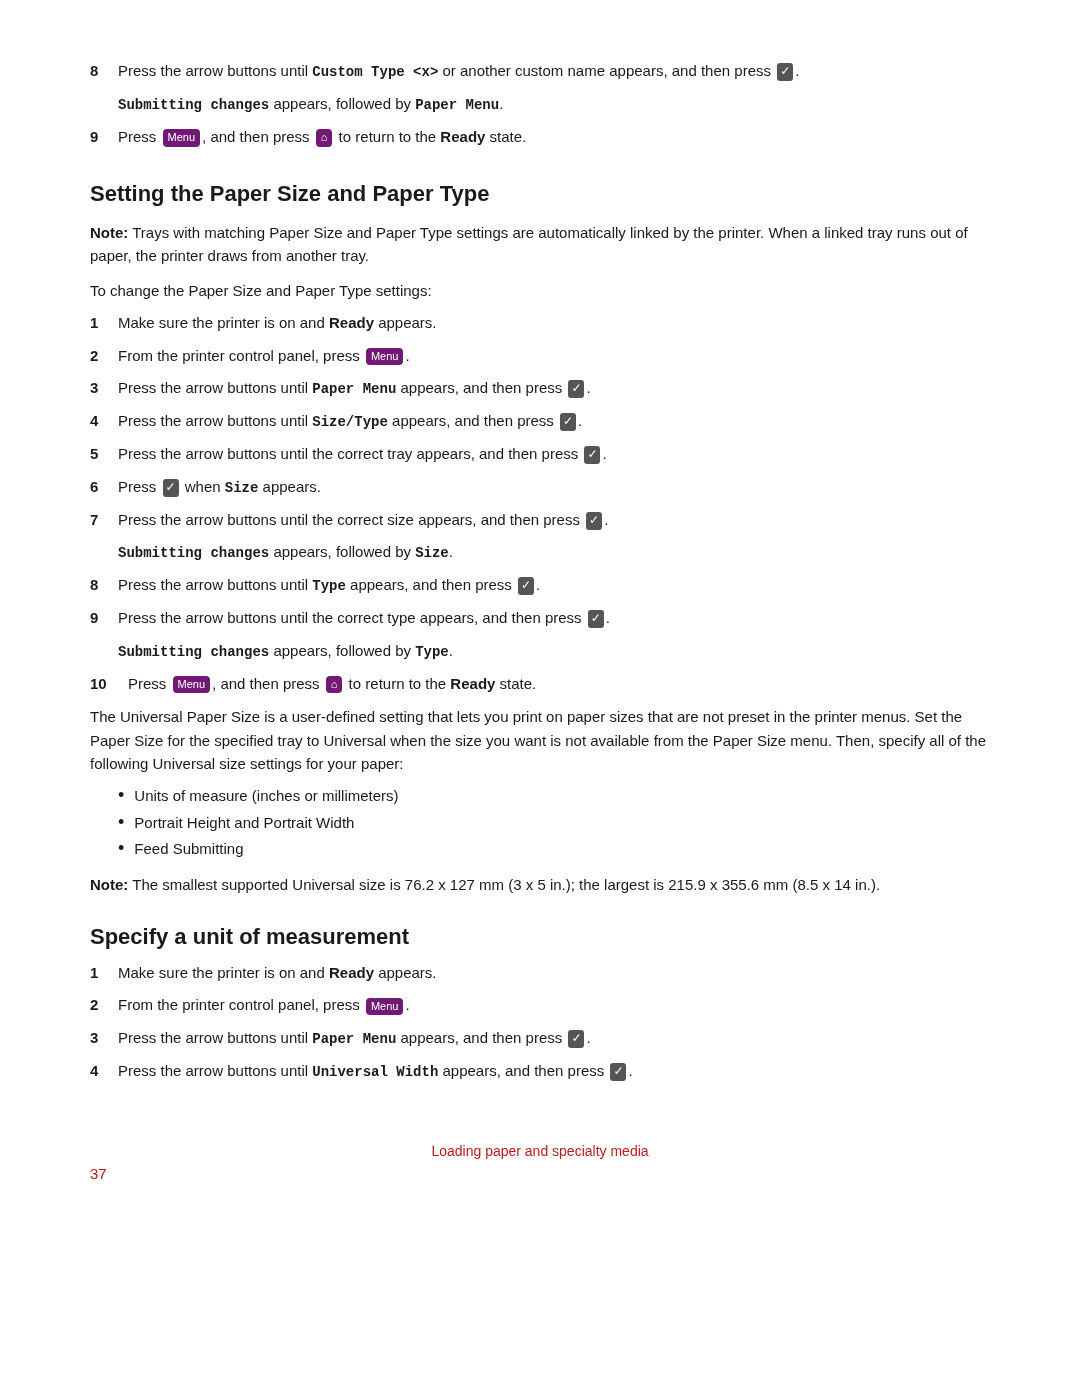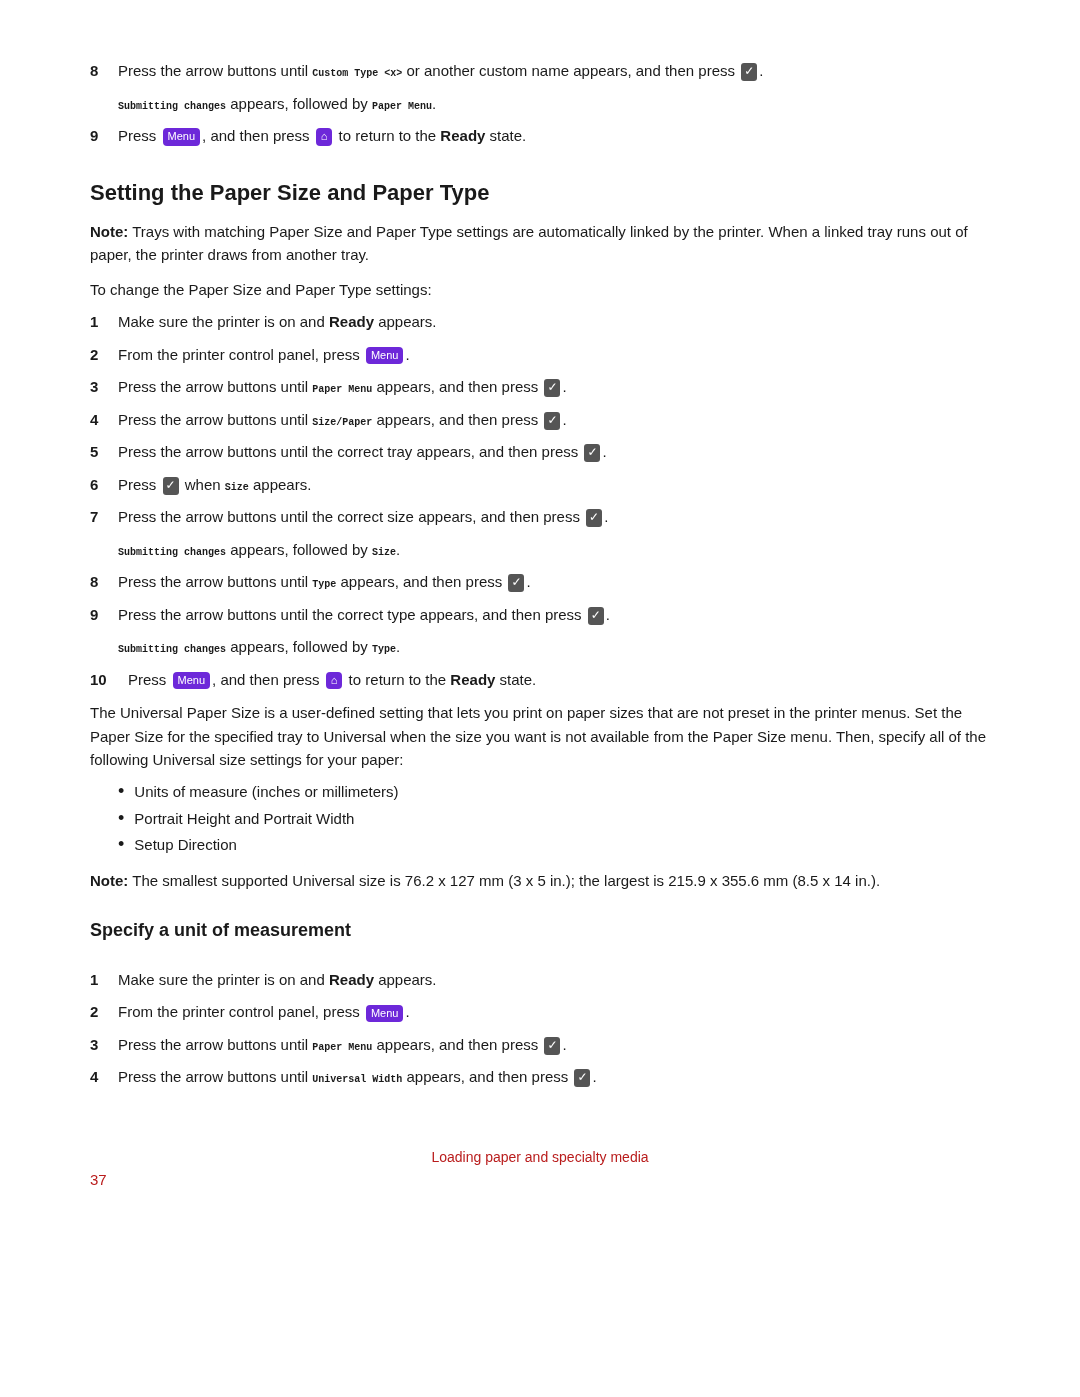--- a/index.html
+++ b/index.html
@@ -29,35 +29,35 @@
     .step-content {
       flex: 1;
     }
     .step-indent {
       margin-left: 28px;
       margin-bottom: 10px;
       line-height: 1.5;
     }
     code, .mono {
       font-family: 'Courier New', Courier, monospace;
-      font-size: 10px;
+      font-size: 14px;
       font-weight: bold;
     }
     .section-title {
       font-size: 22px;
       font-weight: bold;
       margin-top: 32px;
       margin-bottom: 14px;
       border-bottom: none;
     }
     .subsection-title {
-      font-size: 18px;
+      font-size: 22px;
       font-weight: bold;
       margin-top: 28px;
-      margin-bottom: 28px;
+      margin-bottom: 12px;
     }
     .note-para {
       margin-bottom: 12px;
       line-height: 1.55;
     }
     .intro-para {
       margin-bottom: 10px;
       line-height: 1.55;
     }
     .bullet-list {
@@ -73,21 +73,21 @@
       align-items: baseline;
     }
     .bullet-dot {
       font-size: 18px;
       margin-right: 10px;
       line-height: 1;
     }
     
     .btn-icon {
       display: inline-block;
-      background: #6d28d9;
+      background: #701a75;
       color: #fff;
       border-radius: 4px;
       font-size: 11px;
       font-family: Arial, sans-serif;
       padding: 1px 5px;
       margin: 0 2px;
       vertical-align: middle;
       line-height: 1.4;
     }
     .checkmark-icon {
@@ -158,21 +158,21 @@
     <span class="step-content">From the printer control panel, press <span class="btn-icon">Menu</span>.</span>
   </div>
 
   <div class="step-line">
     <span class="step-num">3</span>
     <span class="step-content">Press the arrow buttons until <span class="mono">Paper Menu</span> appears, and then press <span class="checkmark-icon">✓</span>.</span>
   </div>
 
   <div class="step-line">
     <span class="step-num">4</span>
-    <span class="step-content">Press the arrow buttons until <span class="mono">Size/Paper</span> appears, and then press <span class="checkmark-icon">✓</span>.</span>
+    <span class="step-content">Press the arrow buttons until <span class="mono">Size/Type</span> appears, and then press <span class="checkmark-icon">✓</span>.</span>
   </div>
 
   <div class="step-line">
     <span class="step-num">5</span>
     <span class="step-content">Press the arrow buttons until the correct tray appears, and then press <span class="checkmark-icon">✓</span>.</span>
   </div>
 
   <div class="step-line">
     <span class="step-num">6</span>
     <span class="step-content">Press <span class="checkmark-icon">✓</span> when <span class="mono">Size</span> appears.</span>
@@ -216,21 +216,21 @@
     <li>
       <span class="bullet-dot">•</span>
       <span>Units of measure (inches or millimeters)</span>
     </li>
     <li>
       <span class="bullet-dot">•</span>
       <span>Portrait Height and Portrait Width</span>
     </li>
     <li>
       <span class="bullet-dot">•</span>
-      <span>Setup Direction</span>
+      <span>Feed Submitting</span>
     </li>
   </ul>
 
   <p class="note-para">
     <b>Note:</b> The smallest supported Universal size is 76.2 x 127 mm (3  x 5 in.); the largest is 215.9 x 355.6 mm (8.5 x 14 in.).
   </p>
 
   <div>
     <h3 class="subsection-title">Specify a unit of measurement</h3>
 

